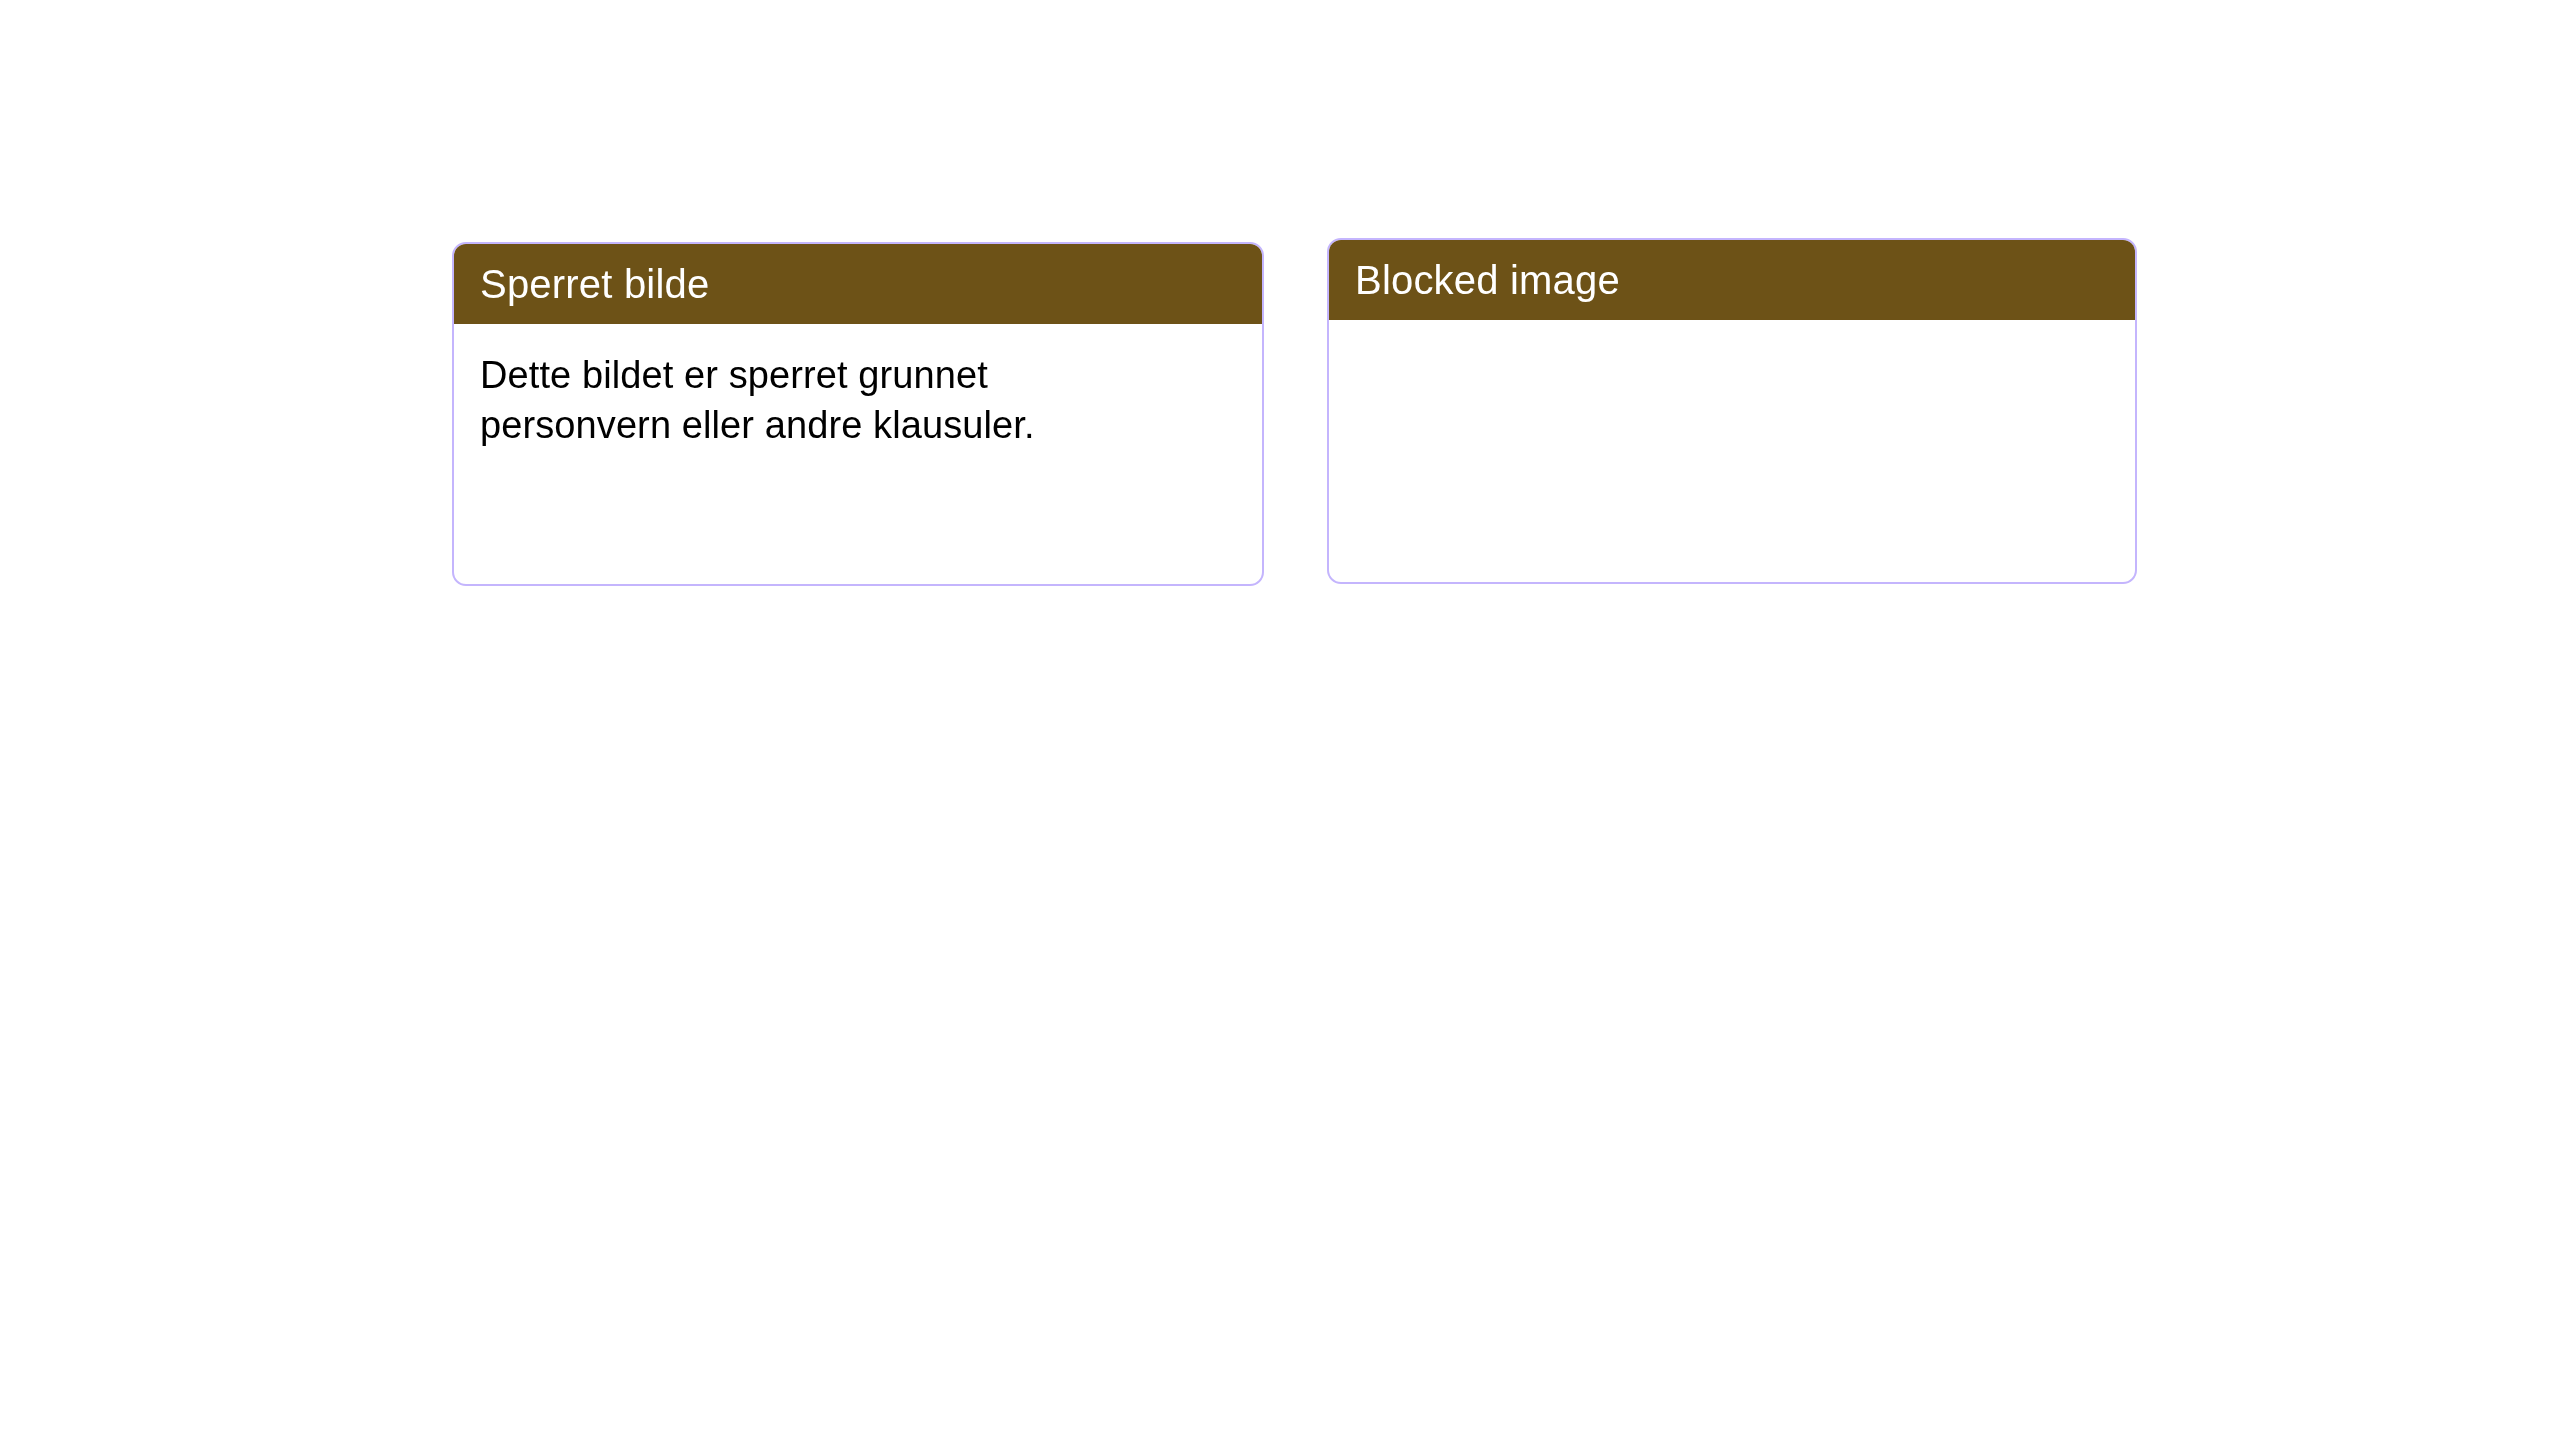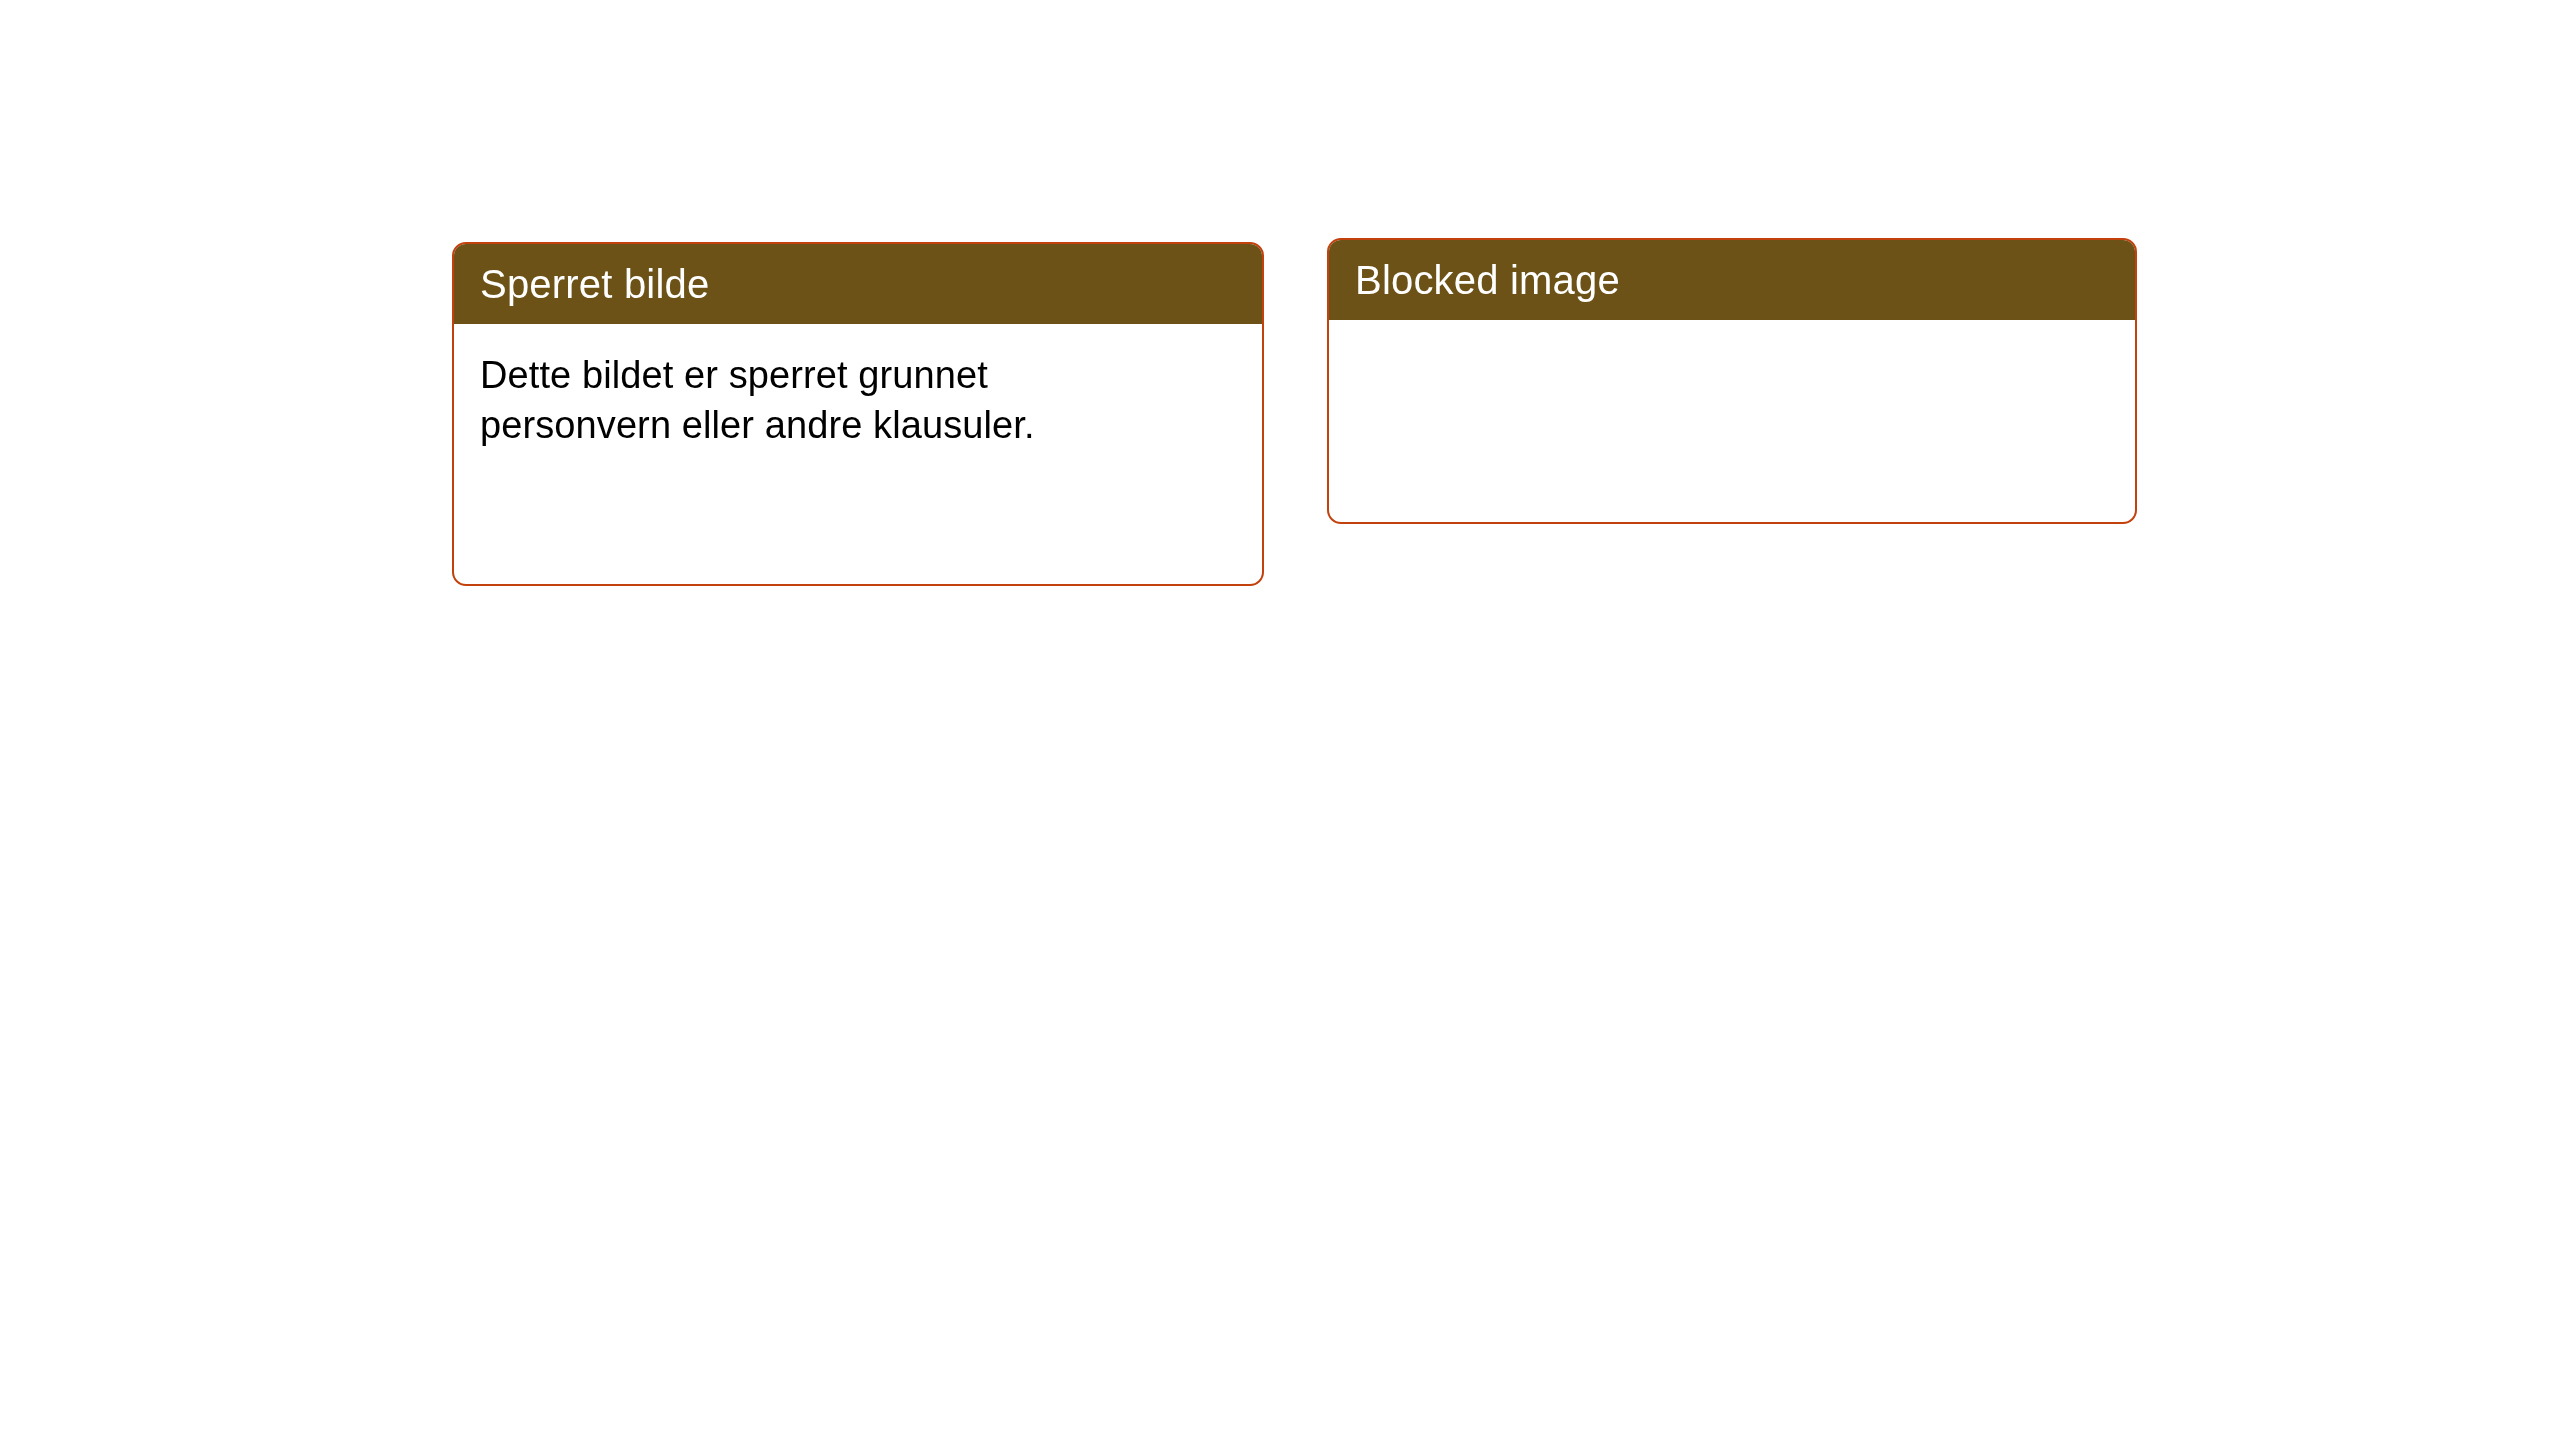--- a/index.html
+++ b/index.html
@@ -17,37 +17,37 @@
   .stage {
     position: relative;
     width: 2560px;
     height: 1440px;
     background: #ffffff;
   }
   .notice-card {
     position: absolute;
     box-sizing: border-box;
     background: #ffffff;
-    border: 2px solid #c2410c;
+    border: 2px solid #c4b5fd;
     border-radius: 14px;
     overflow: hidden;
     display: flex;
     flex-direction: column;
   }
   .notice-card.no {
     left: 452px;
     top: 242px;
     width: 812px;
     height: 344px;
   }
   .notice-card.en {
     left: 1327px;
     top: 238px;
     width: 810px;
-    height: 286px;
+    height: 346px;
   }
   .notice-header {
     background: #6d5217;
     color: #ffffff;
     font-size: 40px;
     line-height: 1;
     padding: 20px 24px 20px 26px;
     letter-spacing: 0.2px;
     white-space: nowrap;
   }

